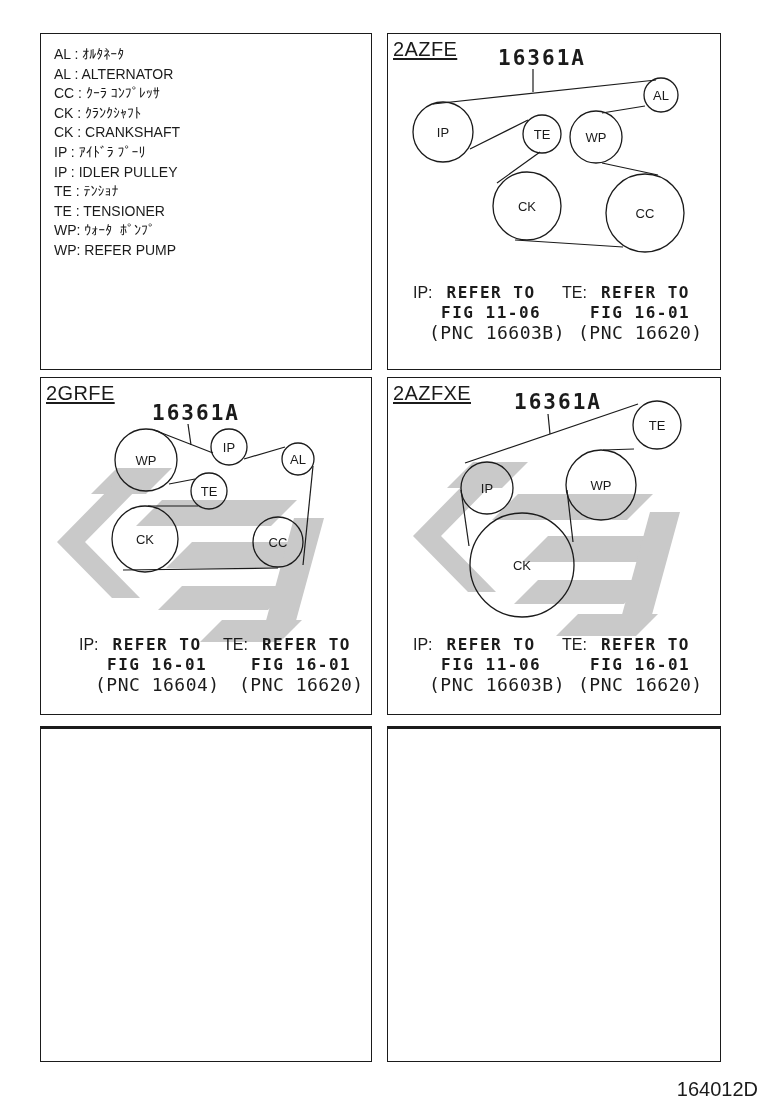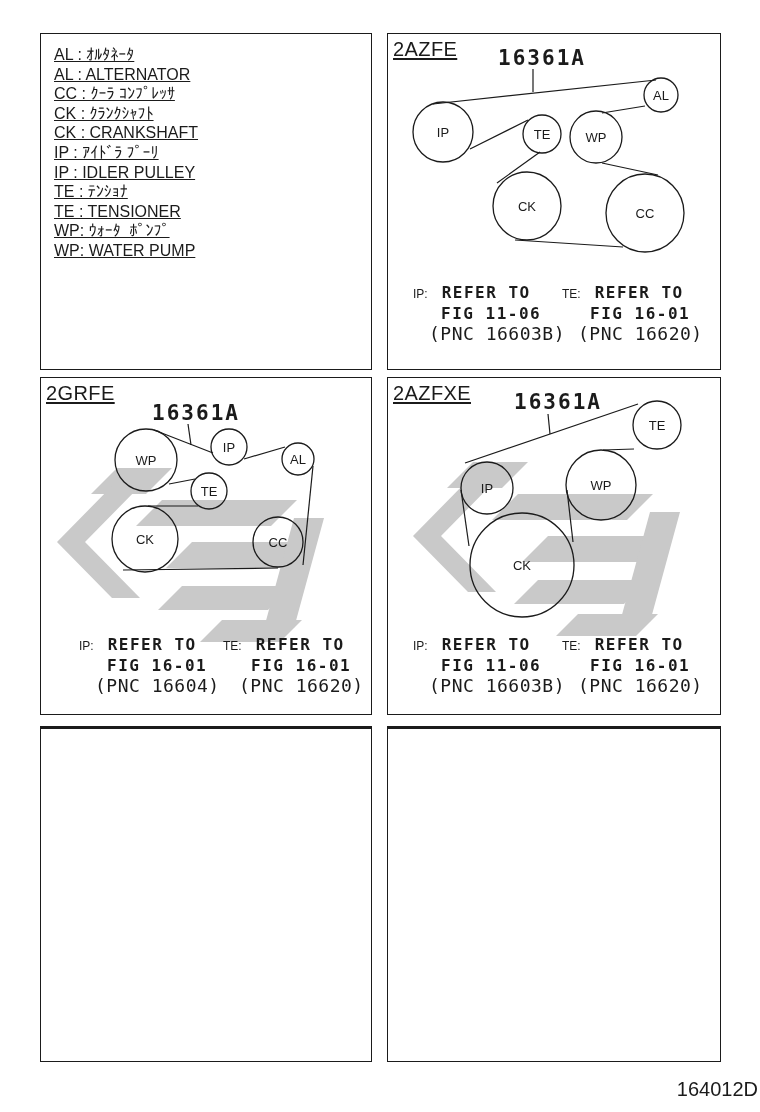--- a/index.html
+++ b/index.html
@@ -12,36 +12,36 @@
   .wm polygon{fill:var(--wm);}
   .box{position:absolute;border:1.6px solid var(--ink);background:transparent;z-index:1;box-sizing:border-box;}
   #b-legend {left:40px;top:33px;width:332px;height:337px;}
   #b-2azfe  {left:387px;top:33px;width:334px;height:337px;}
   #b-2grfe  {left:40px;top:377px;width:332px;height:338px;}
   #b-2azfxe {left:387px;top:377px;width:334px;height:338px;}
   #b-empty-l{left:40px;top:726px;width:332px;height:336px;border-top-width:3.5px;}
   #b-empty-r{left:387px;top:726px;width:334px;height:336px;border-top-width:3.5px;}
 
   .legend{padding:11px 0 0 13px;}
-  .legend-row{font-size:16px;line-height:19.6px;white-space:pre;text-decoration:underline;}
+  .legend-row{font-size:14px;line-height:19.6px;white-space:pre;}
 
   .engine{position:absolute;top:4px;left:5px;font-size:20px;letter-spacing:.4px;
           text-decoration:underline;text-underline-offset:2px;}
   svg.diagram{position:absolute;left:0;top:0;width:100%;height:100%;overflow:visible;}
   .pl{fill:none;stroke:var(--ink);stroke-width:1.3;}
   .ln{stroke:var(--ink);stroke-width:1.2;}
   .ttl{font:700 21px "DejaVu Sans Mono",monospace;letter-spacing:2px;fill:var(--ink);}
   .plbl{font:13px "Liberation Sans",sans-serif;fill:var(--ink);}
 
   .note{position:absolute;top:249px;}
   .row2 .note{top:257px;}
   .note.nl{left:25px;}  .note.nr{left:174px;}
   #b-2grfe .note.nl{left:38px;} #b-2grfe .note.nr{left:182px;}
   .note div{line-height:20px;white-space:nowrap;}
-  .prefix{font-size:12px;margin-right:2px;}
+  .prefix{font-size:16px;margin-right:2px;}
   .refer,.fig{font-family:"DejaVu Sans Mono",monospace;font-weight:700;font-size:16px;letter-spacing:1.5px;padding-left:12px;}
   .pnc{font-family:"DejaVu Sans Mono",monospace;font-size:18px;letter-spacing:.5px;}
   .ind{margin-left:16px;}
 
   .page-code{position:absolute;left:638px;top:1078px;width:120px;text-align:right;font-size:20px;z-index:2;}
 </style>
 </head>
 <body style="background: rgb(255, 255, 255);">
 
 <svg class="wm" width="760" height="1112">
@@ -65,21 +65,21 @@
       <div class="legend-row">AL : ｵﾙﾀﾈｰﾀ</div>
       <div class="legend-row">AL : ALTERNATOR</div>
       <div class="legend-row">CC : ｸｰﾗ ｺﾝﾌﾟﾚｯｻ</div>
       <div class="legend-row">CK : ｸﾗﾝｸｼｬﾌﾄ</div>
       <div class="legend-row">CK : CRANKSHAFT</div>
       <div class="legend-row">IP : ｱｲﾄﾞﾗ ﾌﾟｰﾘ</div>
       <div class="legend-row">IP : IDLER PULLEY</div>
       <div class="legend-row">TE : ﾃﾝｼｮﾅ</div>
       <div class="legend-row">TE : TENSIONER</div>
       <div class="legend-row">WP: ｳｫｰﾀ  ﾎﾟﾝﾌﾟ</div>
-      <div class="legend-row">WP: WATER PUMP</div>
+      <div class="legend-row">WP: REFER PUMP</div>
     </div>
 </section>
 
 <section class="box" id="b-2azfe">
   <svg class="diagram">
       <text x="154" y="31" text-anchor="middle" class="ttl">16361A</text>
       <line x1="145" y1="35" x2="145" y2="58" class="ln"></line>
       <line x1="45" y1="70" x2="268" y2="46" class="ln"></line>
       <line x1="82" y1="115" x2="140" y2="86" class="ln"></line>
       <line x1="152" y1="118" x2="109" y2="149" class="ln"></line>

